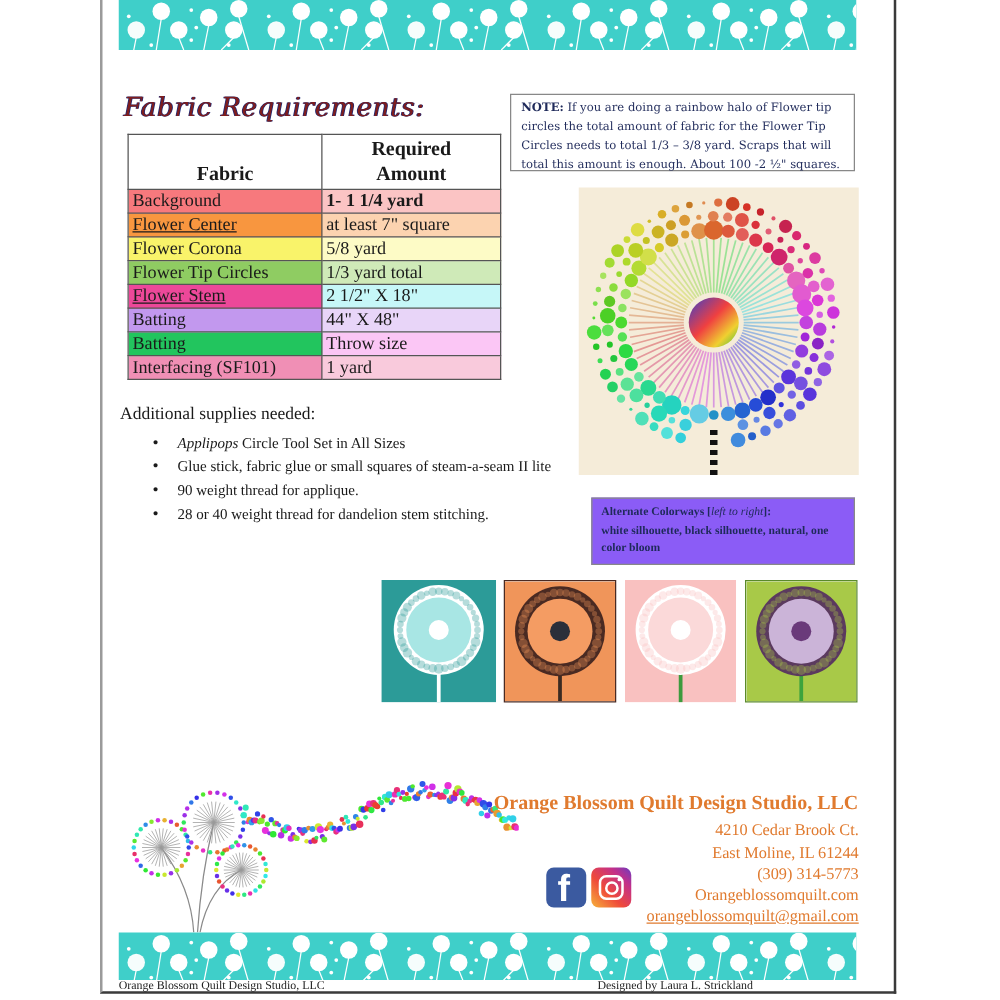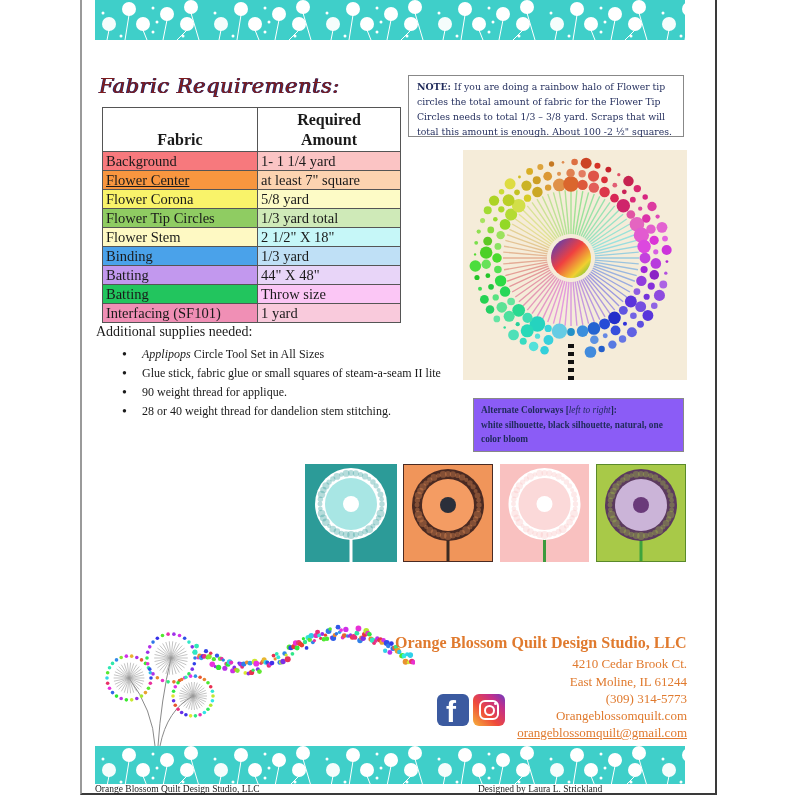--- a/index.html
+++ b/index.html
@@ -98,41 +98,37 @@
       <th class="c1" style="height:42px;">Fabric</th>
       <th style="height:42px;">
         <div>Required</div>
         <div>Amount</div>
       </th>
     </tr>
   </thead>
   <tbody id="fabric-rows">
       <tr>
         <td style="background: rgb(247, 121, 125);">Background</td>
-        <td style="background: rgb(251, 196, 196);">1- 1 1/4 yard</td>
+        <td style="background: rgb(251, 196, 196); font-weight: bold;">1- 1 1/4 yard</td>
       </tr>
       <tr>
         <td style="background: rgb(248, 150, 63); text-decoration: underline;">Flower Center</td>
         <td style="background: rgb(252, 211, 176);">at least 7" square</td>
       </tr>
       <tr>
         <td style="background: rgb(249, 243, 106);">Flower Corona</td>
         <td style="background: rgb(253, 251, 198);">5/8 yard</td>
       </tr>
       <tr>
         <td style="background: rgb(143, 204, 98);">Flower Tip Circles</td>
         <td style="background: rgb(207, 234, 184);">1/3 yard total</td>
       </tr>
       <tr>
-        <td style="background: #fef9c3;">Flower Stem</td>
+        <td style="background: #ec4899; text-decoration: underline;">Flower Stem</td>
         <td style="background: rgb(198, 247, 248);">2 1/2" X 18"</td>
-      </tr>
-      <tr>
-        <td style="background: rgb(74, 162, 234);">Binding</td>
-        <td style="background: rgb(191, 224, 246);">1/3 yard</td>
       </tr>
       <tr>
         <td style="background: rgb(194, 152, 238);">Batting</td>
         <td style="background: rgb(232, 213, 248);">44" X 48"</td>
       </tr>
       <tr>
         <td style="background: #22c55e;">Batting</td>
         <td style="background: rgb(251, 198, 245);">Throw size</td>
       </tr>
       <tr>

